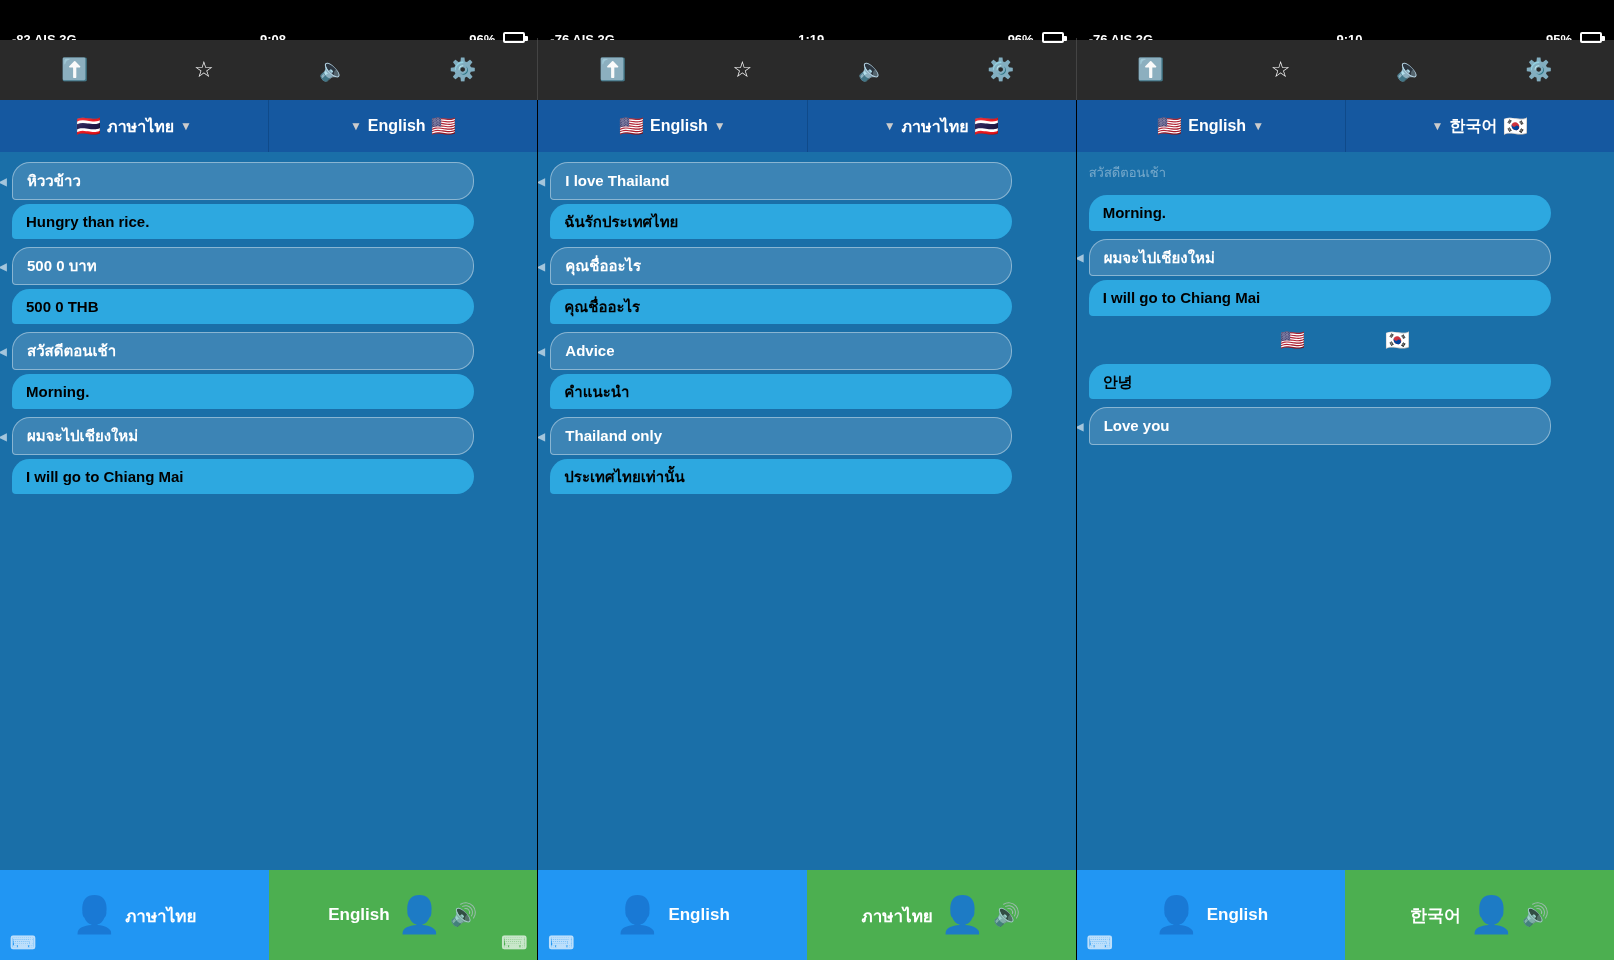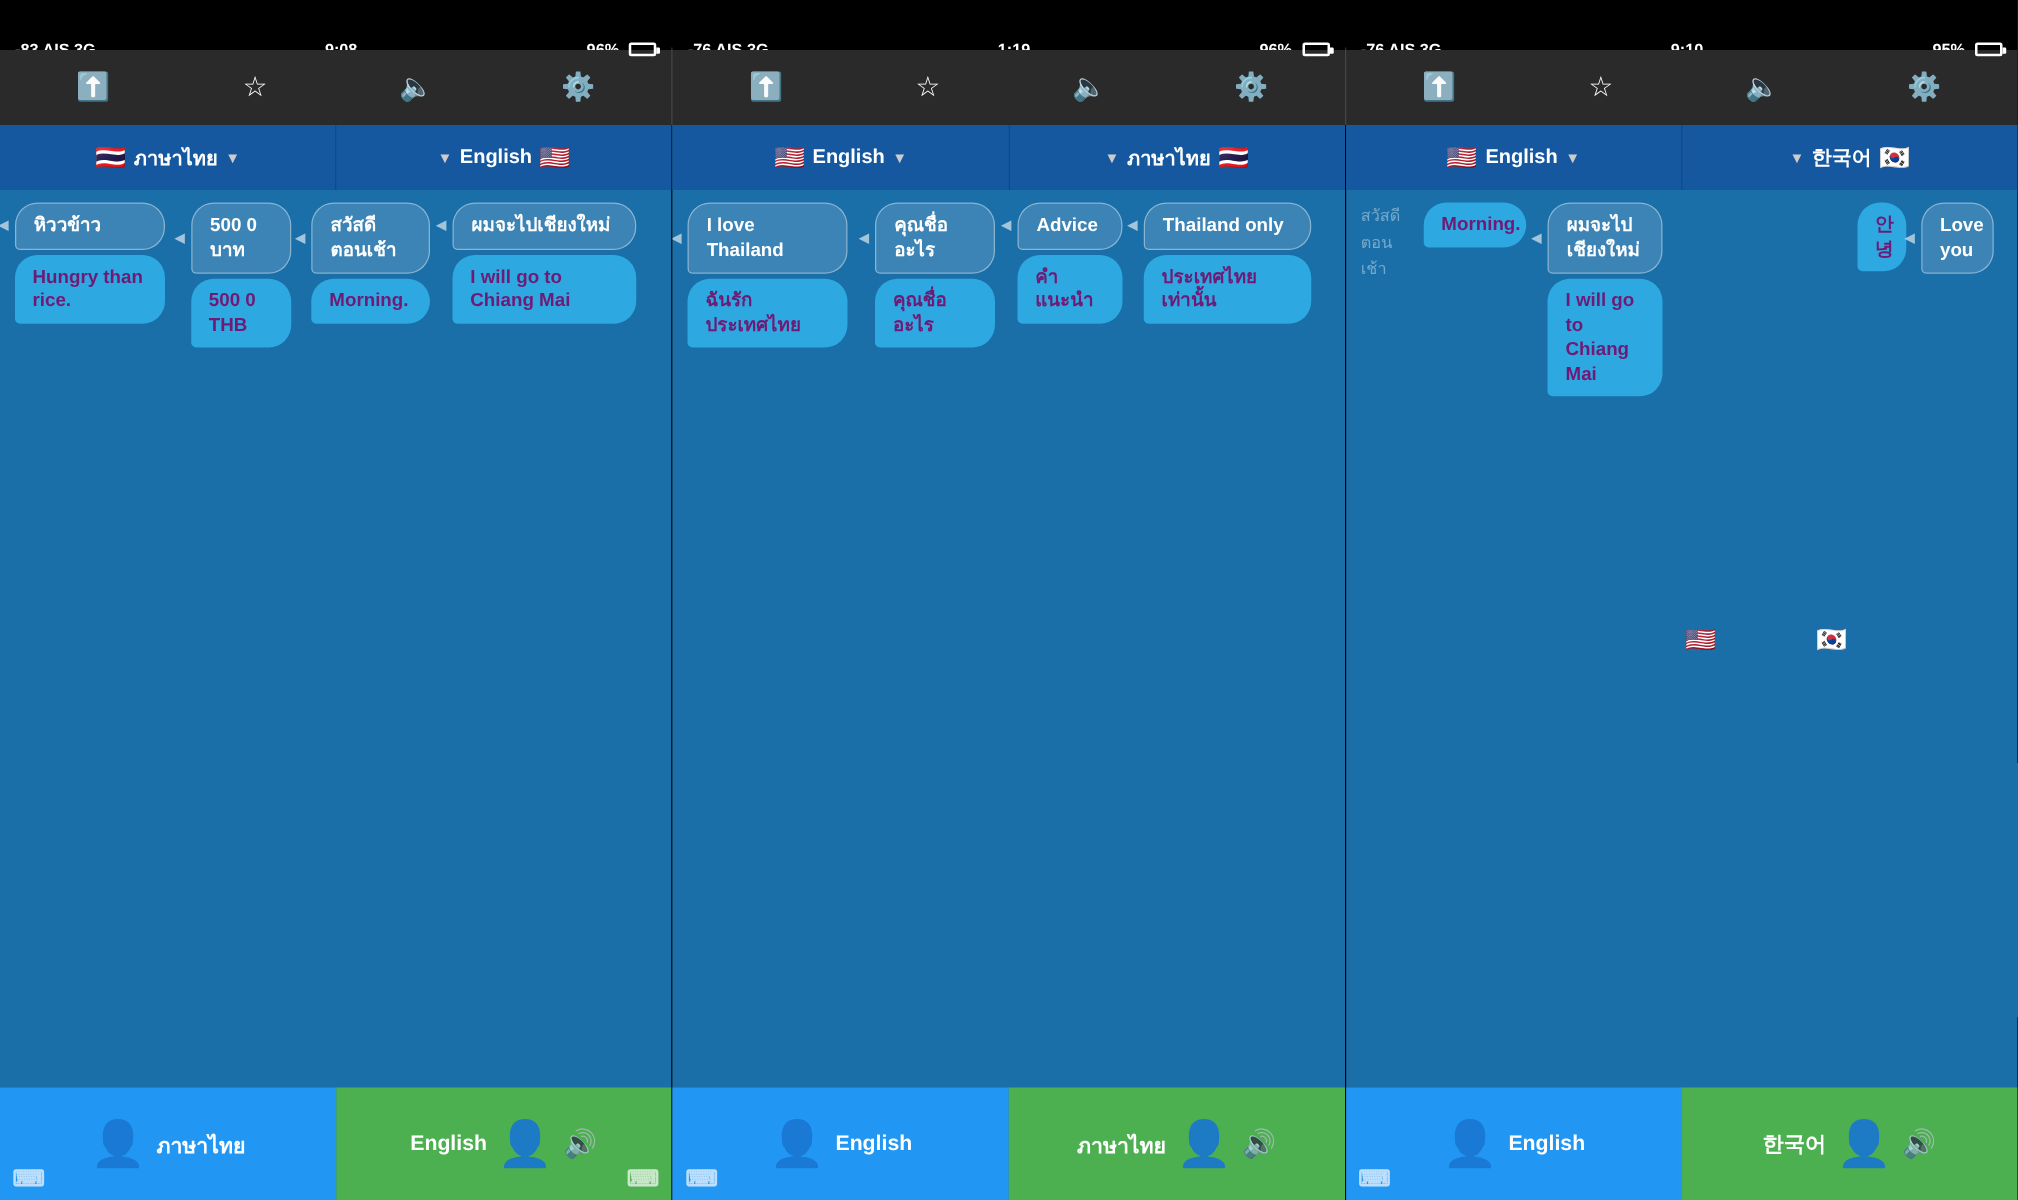--- a/index.html
+++ b/index.html
@@ -26,21 +26,21 @@
       justify-content: space-between;
       padding: 0 12px;
       color: #fff;
       font-size: 13px;
       font-weight: 600;
       border-right: 1px solid #333;
       margin-top: 38px;
     }
     .status-section:last-child { border-right: none; }
     .status-left { display: flex; align-items: center; gap: 6px; }
-    .status-right { display: flex; align-items: center; gap: 6px; }
+    .status-right { display: flex; align-items: flex-start; gap: 6px; }
     .battery {
       display: inline-block;
       width: 22px;
       height: 11px;
       border: 2px solid #fff;
       border-radius: 2px;
       position: relative;
       margin-left: 2px;
     }
     .battery::after {
@@ -125,21 +125,21 @@
     .dropdown-arrow {
       font-size: 12px;
       color: #ccc;
     }
 
     
     .chat-area {
       flex: 1;
       padding: 10px 12px;
       display: flex;
-      flex-direction: row;
+      flex-direction: column;
       gap: 8px;
       overflow: hidden;
     }
 
     
     .bubble-group {
       display: flex;
       flex-direction: column;
       gap: 4px;
     }
@@ -163,21 +163,21 @@
       content: '◀';
       position: absolute;
       left: -14px;
       top: 50%;
       transform: translateY(-50%);
       font-size: 10px;
       color: rgba(255,255,255,0.6);
     }
     .bubble-translation {
       background: #2da8e0;
-      color: #701a75;
+      color: #000000;
       border-radius: 18px;
       border-bottom-left-radius: 4px;
     }
 
     
     .flag-divider {
       display: flex;
       align-items: center;
       justify-content: center;
       gap: 80px;

